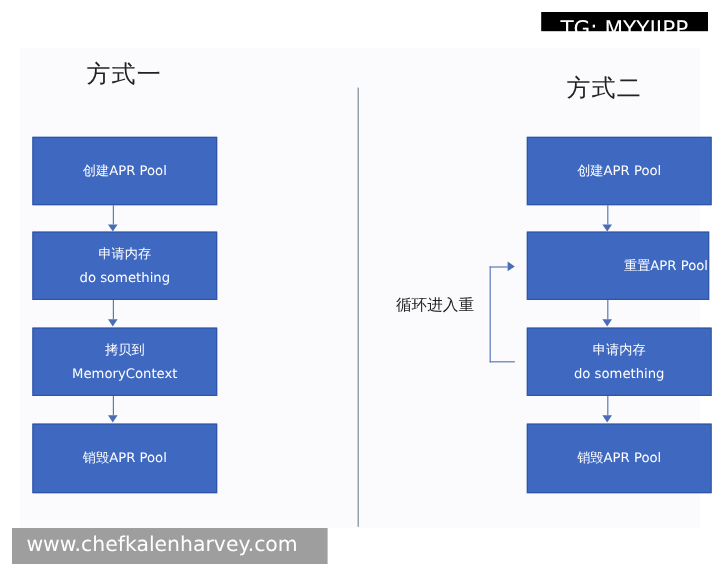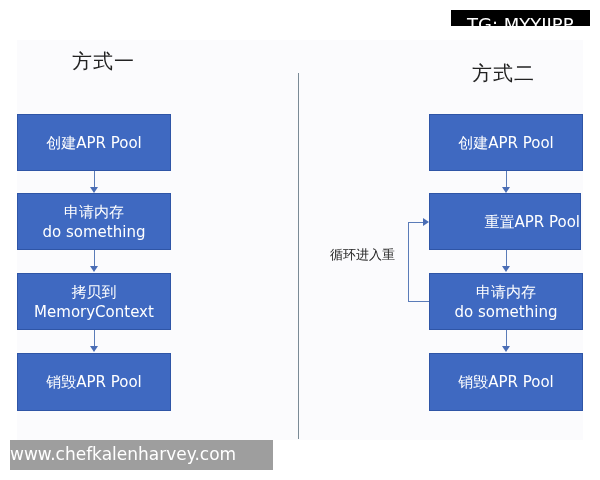--- a/index.html
+++ b/index.html
@@ -2,33 +2,33 @@
 <html><head>
 <meta charset="utf-8">
 <style>
   html, body { margin:0; padding:0; }
   body { width:600px; height:480px; background:#ffffff; position:relative; overflow:hidden;
          font-family:"DejaVu Sans","Liberation Sans",sans-serif; }
   .slide { position:absolute; left:17px; top:40px; width:566px; height:400px; background:#fbfbfd; }
   .title { position:absolute; font-size:20px; color:#222; letter-spacing:1px; }
   .box { position:absolute; background:#3f69c1; border:1px solid #2f55a6; color:#fff;
          display:flex; flex-direction:column; align-items:center; justify-content:center;
-         font-size:15px; line-height:20px; text-align:center; box-sizing:border-box; }
+         font-size:11px; line-height:20px; text-align:center; box-sizing:border-box;margin-left:10px; }
   .divider { position:absolute; left:298px; top:73px; width:1px; height:366px; background:#7a8a96; }
   .vline { position:absolute; width:1px; background:#5a7bb8; }
   .arrowhead { position:absolute; width:0; height:0; border-left:4px solid transparent;
                border-right:4px solid transparent; border-top:6px solid #4a6db5; }
   .hline { position:absolute; height:1px; background:#5a7bb8; }
   .arrowright { position:absolute; width:0; height:0; border-top:4px solid transparent;
                 border-bottom:4px solid transparent; border-left:6px solid #4a6db5; }
   .loop-label { position:absolute; font-size:13px; line-height:17px; color:#222; }
   .wm-top { position:absolute; left:451px; top:10px; width:139px; height:16px; background:#000000;
             color:#fff; font-size:18px; line-height:30px; padding-left:16px; box-sizing:border-box; }
   .wm-bottom { position:absolute; left:10px; top:440px; width:263px; height:30px; background:#9e9e9e;
-               color:#fff; font-size:17px; line-height:28px; padding-left:0; box-sizing:border-box; }
+               color:#fff; font-size:17px; line-height:28px; padding-left:12px; box-sizing:border-box; }
 </style>
 </head>
 <body>
 
 <div class="slide"></div>
 
 <div class="title" style="left:52px;top:48px;margin-left:20px;">方式一</div>
 <div class="title" style="left:472px;top:60px;font-family:Liberation Serif, serif;">方式二</div>
 
 <div class="divider"></div>

